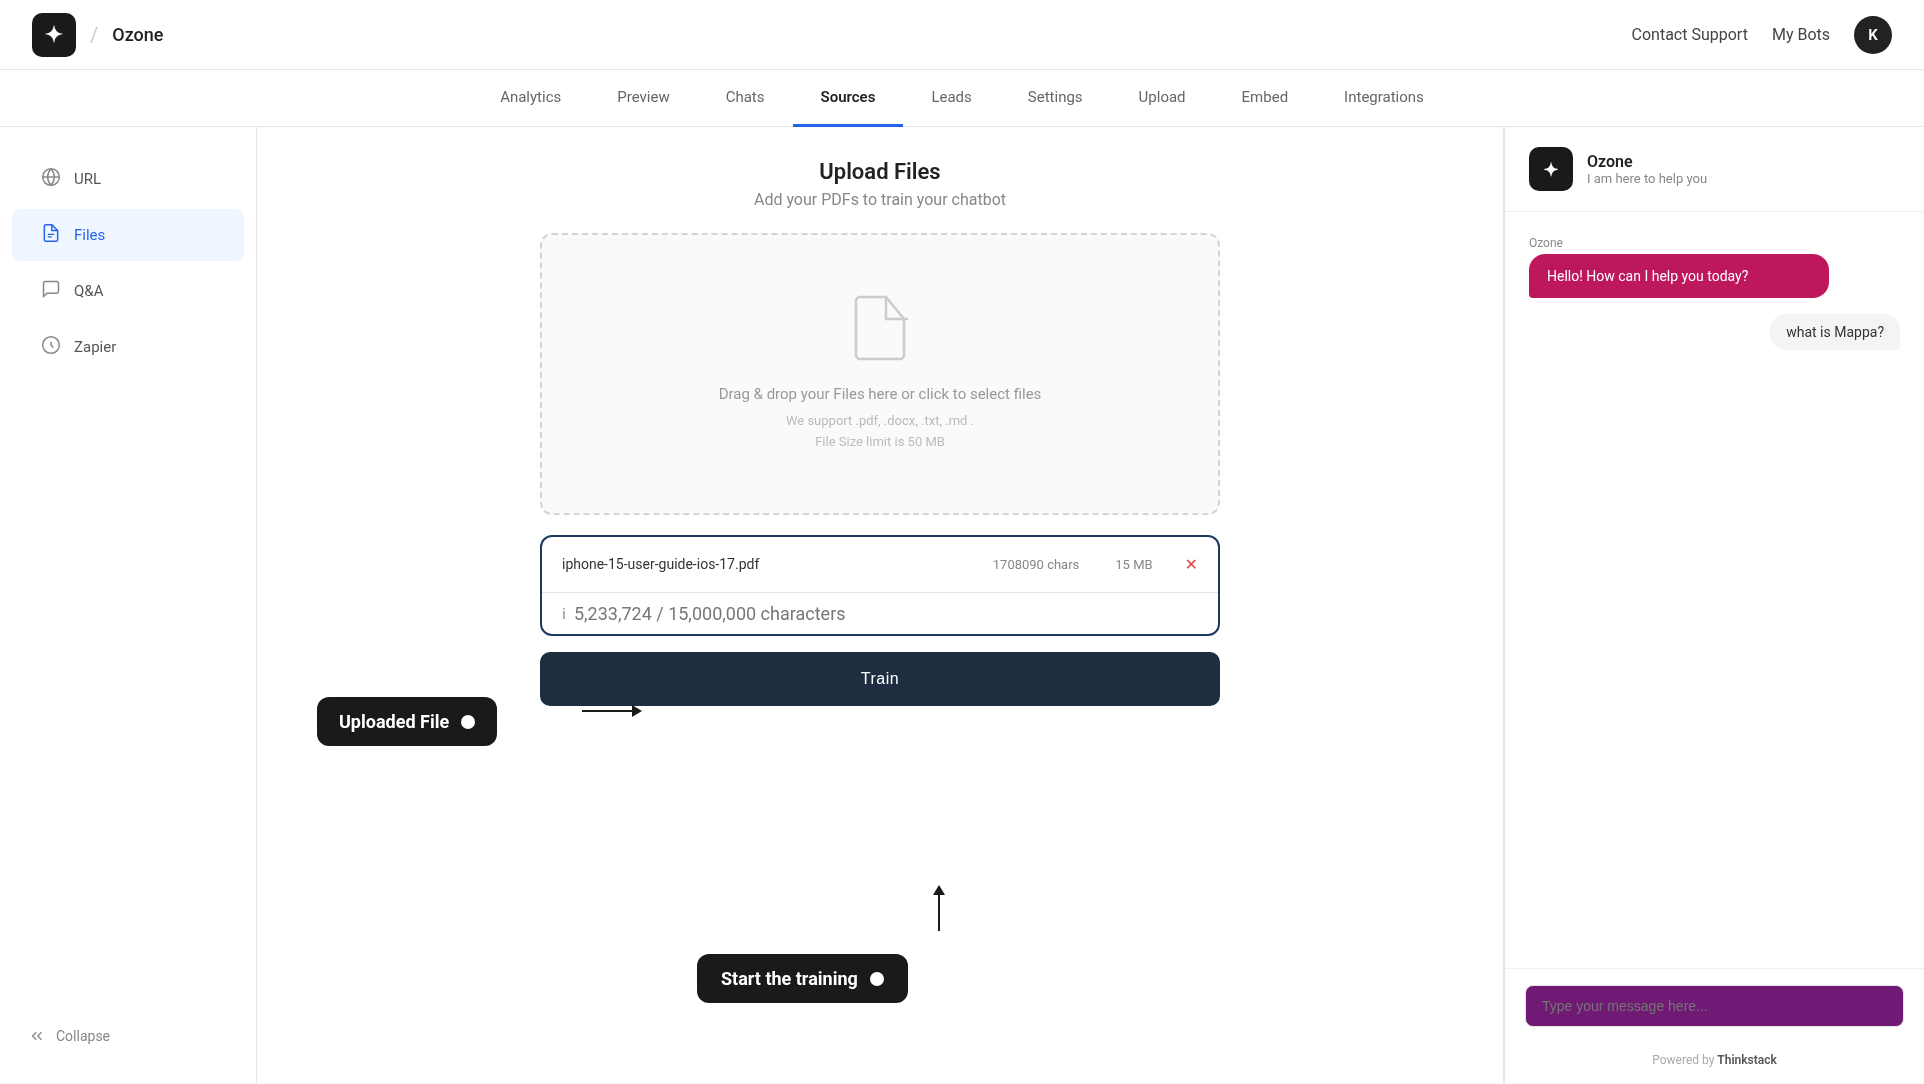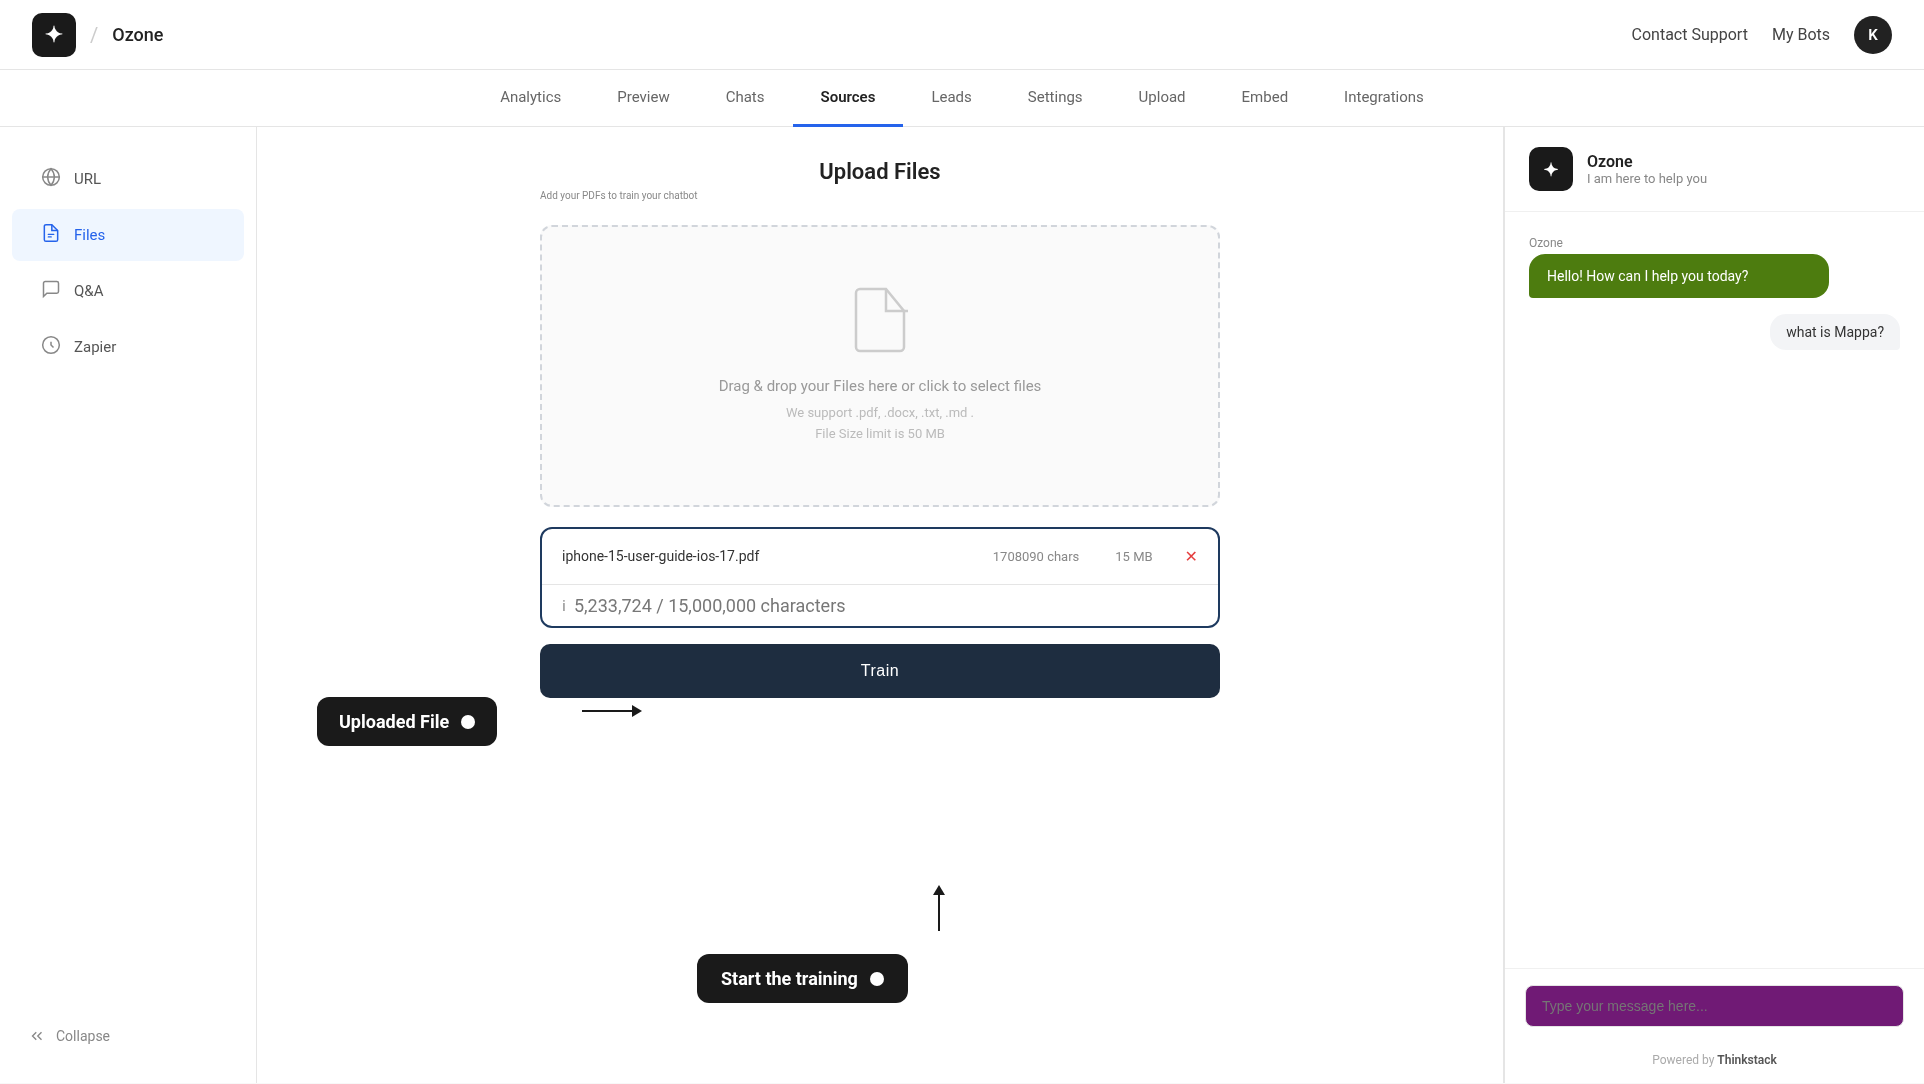--- a/index.html
+++ b/index.html
@@ -163,22 +163,23 @@
 
     .upload-title {
       font-size: 22px;
       font-weight: 600;
       color: #222;
       text-align: center;
       margin-bottom: 6px;
     }
 
     .upload-subtitle {
-      font-size: 10px;
+      font-size: 16px;
       color: #888;
+      text-align: center;
       margin-bottom: 24px;
     }
 
     .drop-zone {
       border: 2px dashed #d1d5db;
       border-radius: 12px;
       padding: 60px 40px;
       display: flex;
       flex-direction: column;
       align-items: center;
@@ -410,21 +411,21 @@
       gap: 16px;
     }
 
     .chat-sender-label {
       font-size: 12px;
       color: #888;
       margin-bottom: 4px;
     }
 
     .chat-bubble {
-      background: #4d7c0f;
+      background: #be185d;
       color: #fff;
       padding: 14px 18px;
       border-radius: 16px 16px 16px 4px;
       font-size: 14px;
       max-width: 300px;
     }
 
     .chat-user-msg {
       background: #f3f4f6;
       color: #333;

